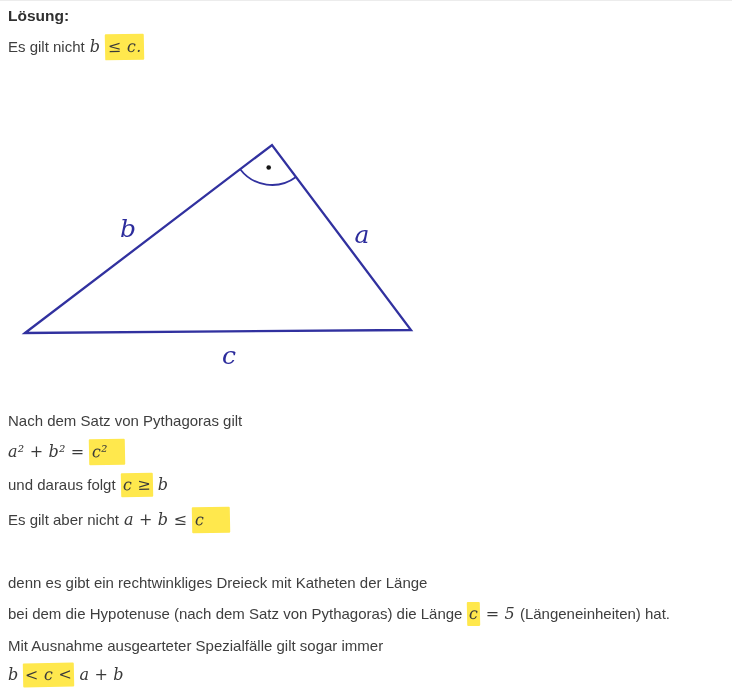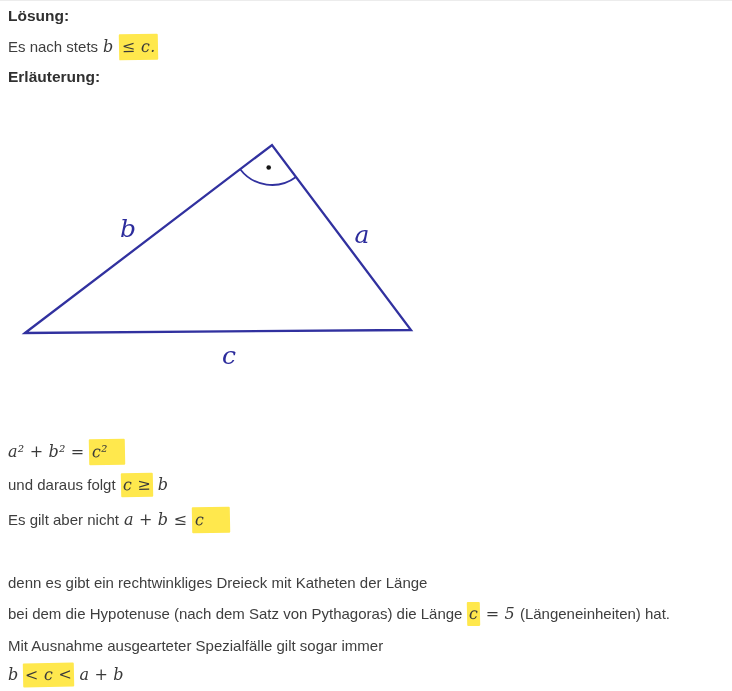--- a/index.html
+++ b/index.html
@@ -68,36 +68,36 @@
 </head>
 <body>
 
 <div class="page">
 
   <div class="top-hairline"></div>
 
   <div class="row h" style="top:5px">Lösung:</div>
 
   <div class="row" style="top:34px">
-    <span>Es nach stets</span><span class="gap"></span><span class="m">b</span><span class="gap"></span><span class="m mark">≤ c.</span>
+    <span>Es gilt nicht</span><span class="gap"></span><span class="m">b</span><span class="gap"></span><span class="m mark">≤ c.</span>
   </div>
 
-  <div class="row h" style="top:66px">Erläuterung:</div>
 
   <div class="figure">
     <svg width="440" height="265" viewBox="0 0 440 265">
       <path d="M 25 213 L 272 25 L 411 210 Z" fill="none" stroke="#31319f" stroke-width="2.3" stroke-linejoin="miter"></path>
       <path d="M 240.2 49.2 A 40 40 0 0 0 296 57" fill="none" stroke="#31319f" stroke-width="1.8"></path>
       <circle cx="268.7" cy="47.5" r="2.3" fill="#141414"></circle>
       <text class="fig-label" x="128" y="117" text-anchor="middle" fill="#2c2c9c">b</text>
       <text class="fig-label" x="362" y="123" text-anchor="middle" fill="#2c2c9c">a</text>
       <text class="fig-label" x="229" y="244" text-anchor="middle" fill="#2c2c9c">c</text>
     </svg>
   </div>
 
+  <div class="row" style="top:410px">Nach dem Satz von Pythagoras gilt</div>
 
   <div class="row" style="top:439px">
     <span class="m">a² + b² =</span><span class="gap"></span><span class="m mark mid-right">c²</span>
   </div>
 
   <div class="row" style="top:473px">
     <span>und daraus folgt</span><span class="gap"></span><span class="m mark tight">c ≥</span><span class="gap"></span><span class="m">b</span>
   </div>
 
   <div class="row" style="top:507px">

